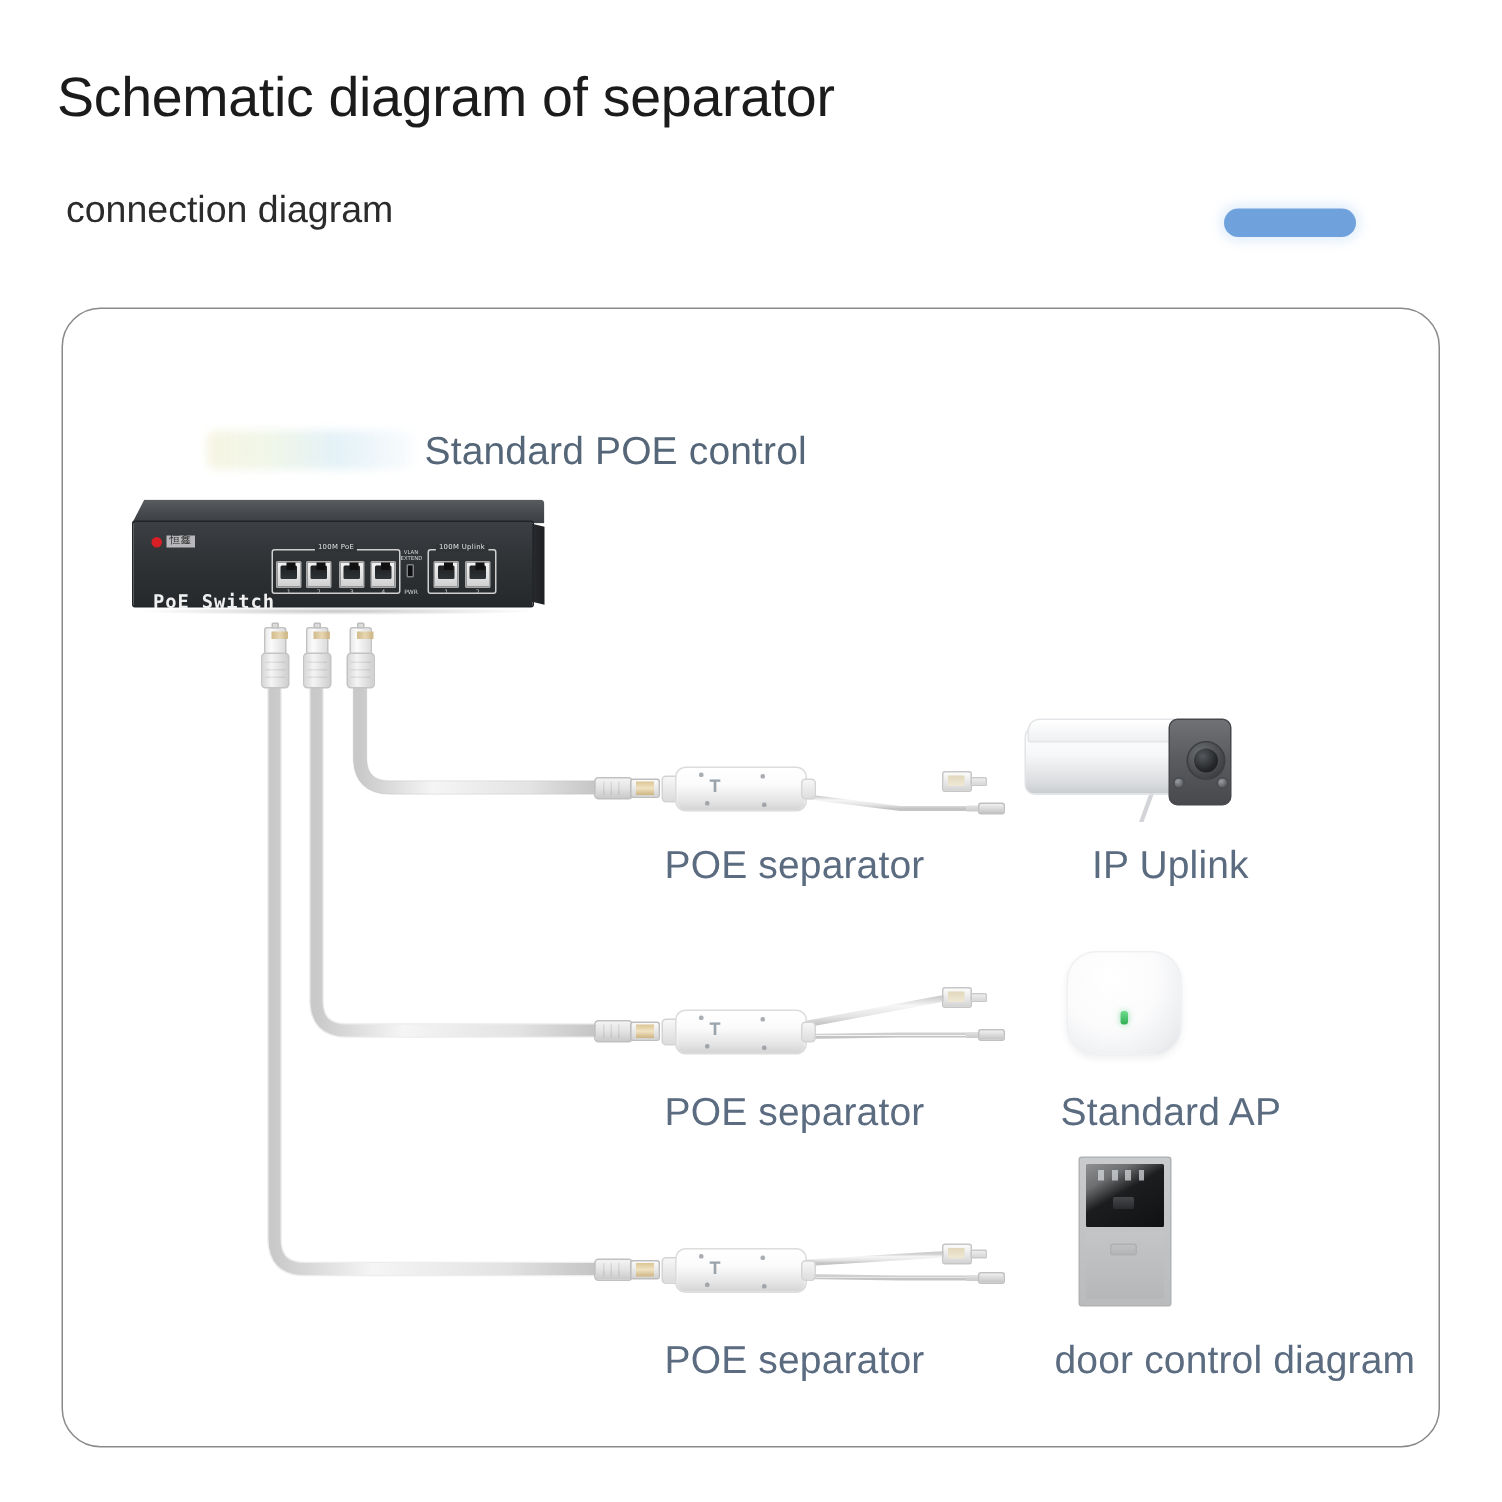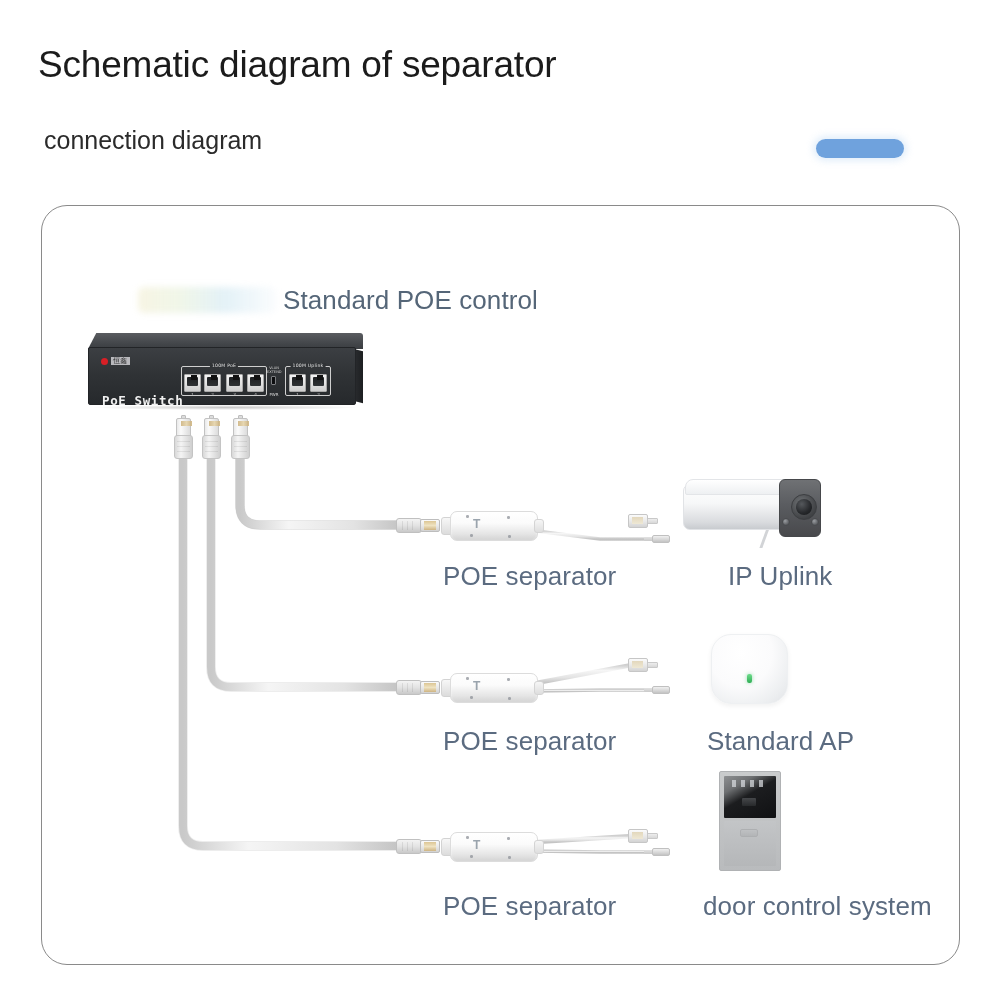--- a/index.html
+++ b/index.html
@@ -630,15 +630,15 @@
     <span class="door-lower"></span>
     <span class="door-reader"></span>
   </div>
 
   <div class="dlabel lbl-switch">Standard POE control</div>
   <div class="dlabel lbl-sep1">POE separator</div>
   <div class="dlabel lbl-sep2">POE separator</div>
   <div class="dlabel lbl-sep3">POE separator</div>
   <div class="dlabel lbl-cam">IP Uplink</div>
   <div class="dlabel lbl-ap">Standard AP</div>
-  <div class="dlabel lbl-door">door control system</div>
+  <div class="dlabel lbl-door">door control diagram</div>
 
 </div>
 
 </body></html>

